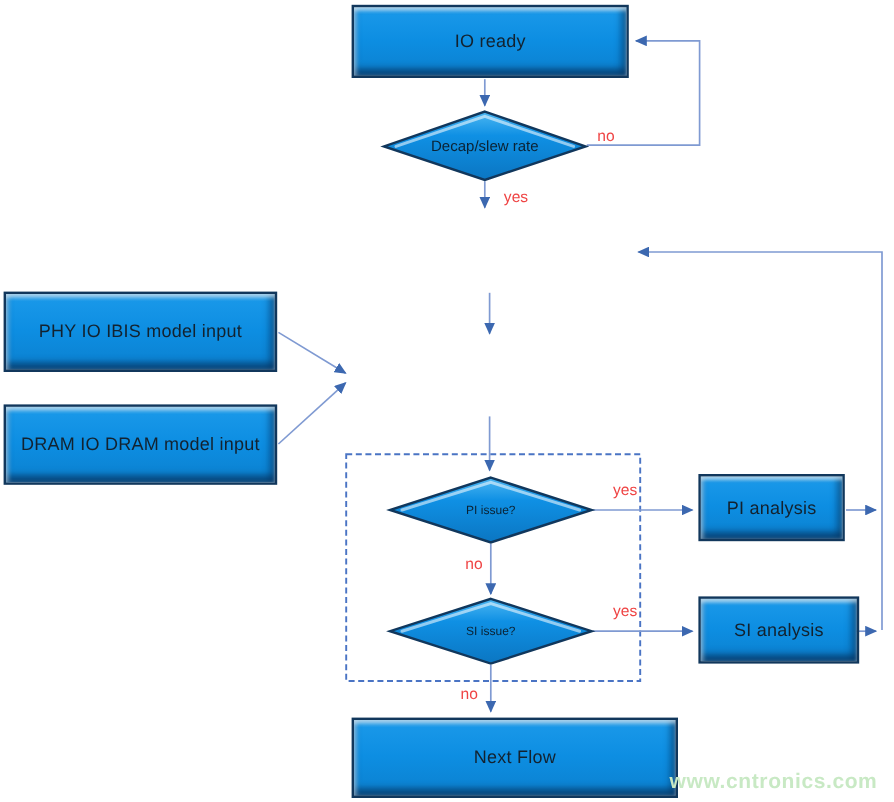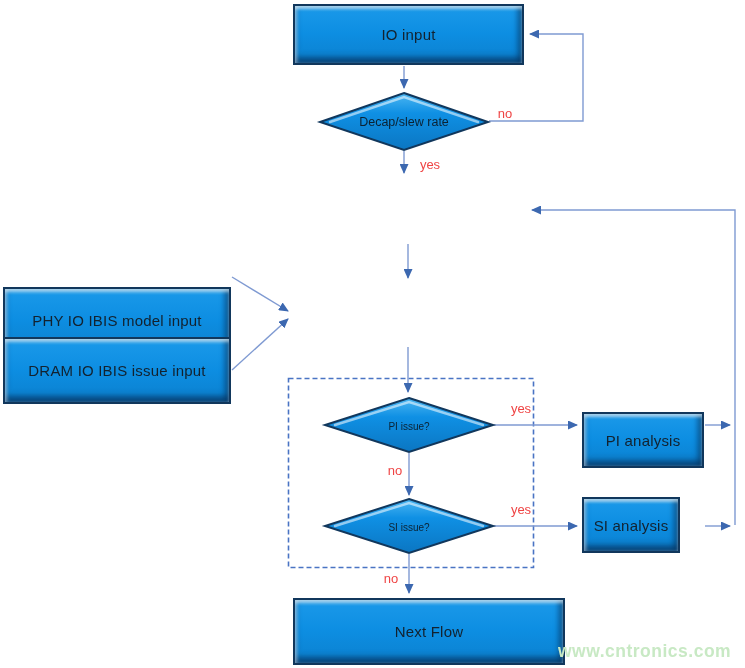--- a/index.html
+++ b/index.html
@@ -136,38 +136,38 @@
     <polyline class="diamond-highlight" points="330,122 404,97 478,122"></polyline>
 
     <polygon class="diamond-shape" points="409,398 493,425 409,452 325,425"></polygon>
     <polyline class="diamond-highlight" points="335,425 409,402 483,425"></polyline>
 
     <polygon class="diamond-shape" points="409,499 493,526 409,553 325,526"></polygon>
     <polyline class="diamond-highlight" points="335,526 409,503 483,526"></polyline>
   </svg>
 
   <div class="node" style="left:293px; top:4px; width:231px; height:61px;">
-    <span class="node-label">IO input</span>
+    <span class="node-label">IO ready</span>
   </div>
 
 
-  <div class="node" style="left:3px; top:243px; width:228px; height:67px;margin-top:44px;">
+  <div class="node" style="left:3px; top:243px; width:228px; height:67px;">
     <span class="node-label">PHY IO IBIS model input</span>
   </div>
 
   <div class="node" style="left:3px; top:337px; width:228px; height:67px;">
-    <span class="node-label">DRAM IO IBIS issue input</span>
+    <span class="node-label">DRAM IO DRAM model input</span>
   </div>
 
 
-  <div class="node" style="left:582px; top:412px; width:122px; height:56px;">
+  <div class="node" style="left:582px; top:395px; width:122px; height:56px;">
     <span class="node-label">PI analysis</span>
   </div>
 
-  <div class="node" style="left:582px; top:497px; width:98px; height:56px;">
+  <div class="node" style="left:582px; top:497px; width:134px; height:56px;">
     <span class="node-label">SI analysis</span>
   </div>
 
   <div class="node" style="left:293px; top:598px; width:272px; height:67px;">
     <span class="node-label">Next Flow</span>
   </div>
 
   <div class="diamond-label small" style="left:404px; top:122px;">Decap/slew rate</div>
   <div class="diamond-label medium" style="left:409px; top:426px;">PI issue?</div>
   <div class="diamond-label medium" style="left:409px; top:527px;">SI issue?</div>

